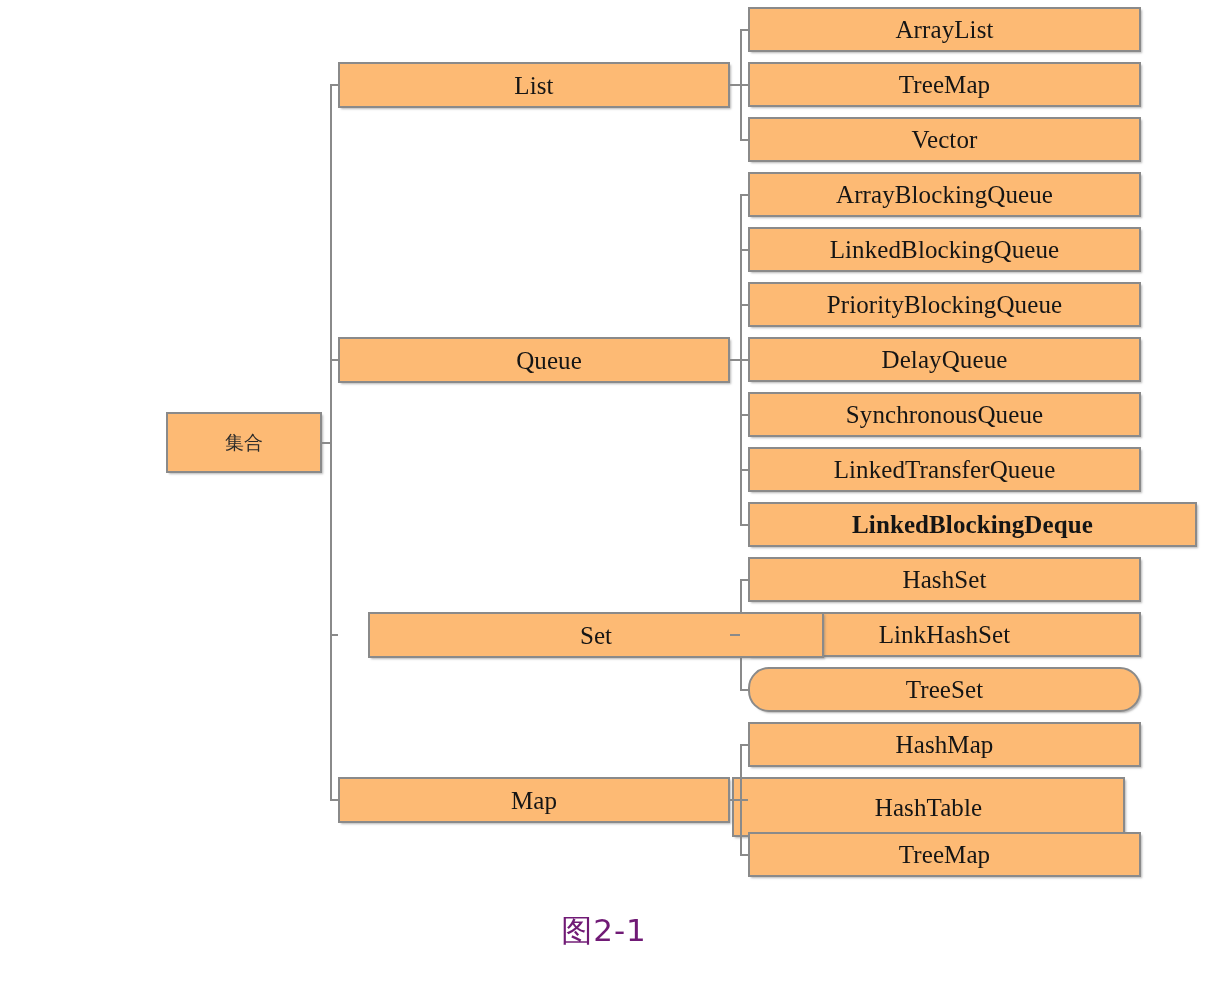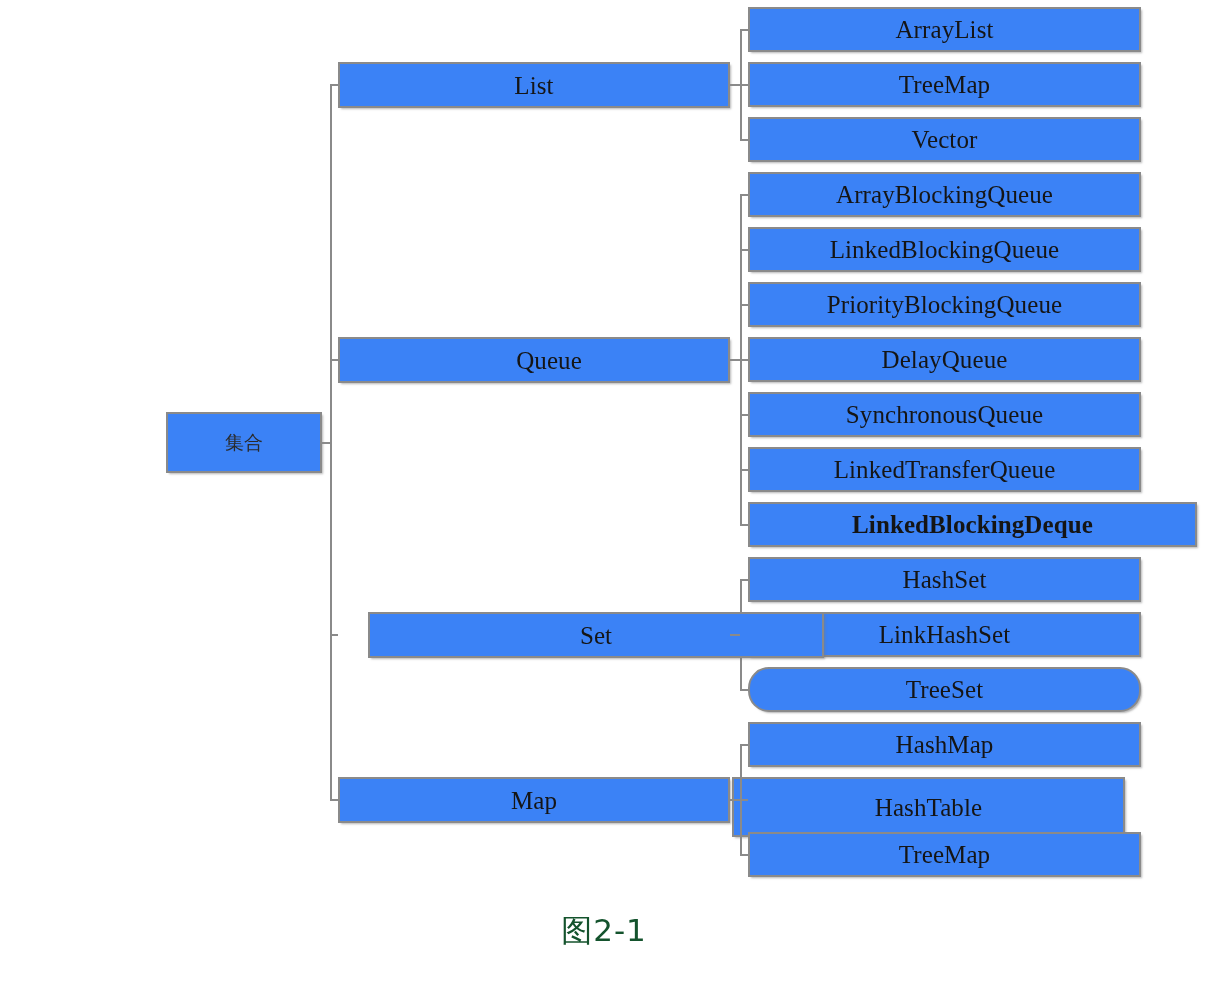--- a/index.html
+++ b/index.html
@@ -19,21 +19,21 @@
     position: relative;
     width: 1208px;
     height: 986px;
     background: #ffffff;
   }
 
   
   .node-box {
     position: absolute;
     box-sizing: border-box;
-    background: #3b82f6;
+    background: #fdba74;
     border: 2px solid #8a8a8a;
     box-shadow: 2px 2px 2px -1px rgba(120,120,120,0.55);
     display: flex;
     align-items: center;
     justify-content: center;
     overflow: hidden;
   }
   .node-label {
     font-family: "Liberation Serif", "DejaVu Serif", serif;
     font-size: 25px;
@@ -60,21 +60,21 @@
   .conn-h { height: 2px; }
 
   
   #figure-caption {
     position: absolute;
     left: 0;
     width: 1208px;
     text-align: center;
     font-family: "DejaVu Sans", "Liberation Sans", sans-serif;
     font-size: 31px;
-    color: #14532d;
+    color: #701a75;
     letter-spacing: 1px;
   }
 </style>
 </head>
 <body>
 
 <div id="diagram-root">
 
   <div class="node-box" style="left: 748px; top: 7px; width: 393px; height: 45px;">
       <span class="node-label">ArrayList</span>

